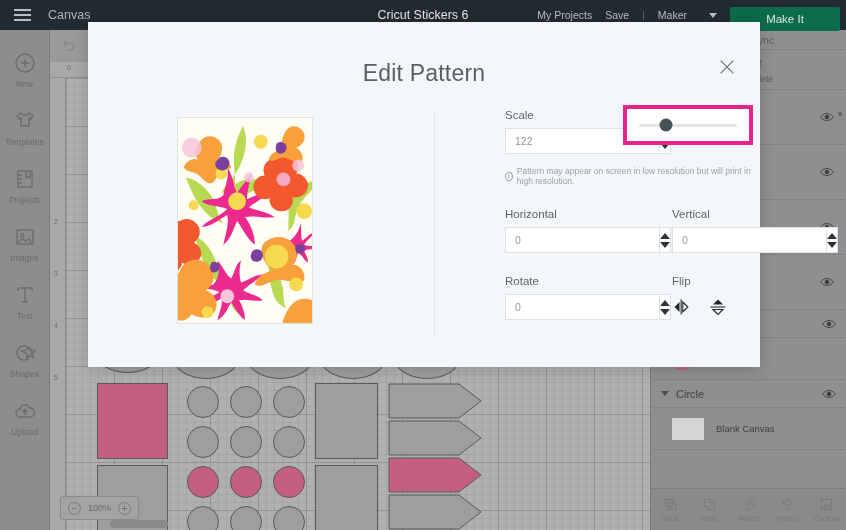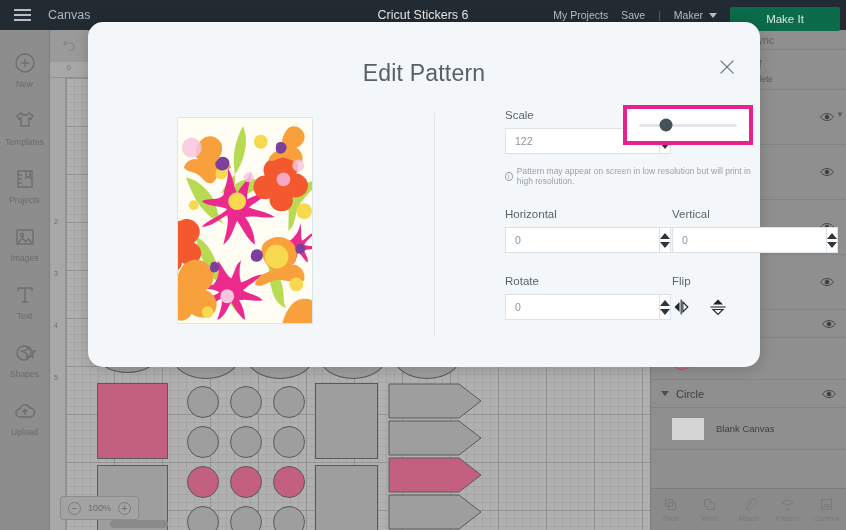--- a/index.html
+++ b/index.html
@@ -20,21 +20,21 @@
     justify-content: center; align-items: center; gap: 3px; cursor: pointer; }
   .hamburger span { display: block; width: 17px; height: 2px; background: #b9bfc4; }
   .tb-canvas { color: #aeb5ba; font-size: 12.5px; margin-left: 4px; }
   .tb-title { position: absolute; left: 0; right: 0; text-align: center;
     color: #e5e5e5; font-size: 12.5px; pointer-events: none; }
   .tb-right { margin-left: auto; display: flex; align-items: center;
     gap: 13px; padding-right: 6px; }
   .tb-link { color: #b9bfc4; font-size: 10.5px; cursor: pointer; }
   .tb-sep { color: #5d656b; font-size: 10.5px; }
   .tb-maker { color: #b9bfc4; font-size: 10.5px; display: flex;
-    align-items: center; gap: 6px; cursor: pointer; }
+    align-items: center; gap: 22px; cursor: pointer; }
   .chev { width: 0; height: 0; border-left: 4px solid transparent;
     border-right: 4px solid transparent; border-top: 5px solid #b9bfc4; }
   .makeit {
     background: #0c6b4a; color: #d8e8e0; font-size: 11.5px;
     width: 110px; height: 24px; border: none; border-radius: 2px;
     cursor: pointer; font-family: inherit; margin-top: 8px;
   }
 
   
   .leftrail {
@@ -120,21 +120,20 @@
   .bt { flex: 1; display: flex; flex-direction: column; align-items: center;
     justify-content: center; gap: 2px; opacity: .55; cursor: default; }
   .bt svg { width: 15px; height: 15px; color: #6a6a6a; }
   .bt span { font-size: 7.5px; color: #6a6a6a; }
 
   
   .modal {
     position: absolute; left: 88px; top: 22px; width: 672px; height: 345px;
     background: #f4f7f9; z-index: 10;
     box-shadow: 0 2px 14px rgba(0,0,0,.18);
-    border-radius: 15px;
   }
   .modal-close { position: absolute; top: 34px; right: 22px; width: 22px;
     height: 22px; cursor: pointer; color: #6b757c; }
   .modal-title { text-align: center; font-size: 23px; color: #566068;
     font-weight: 400; padding-top: 38px; letter-spacing: .2px; }
   .modal-body { display: flex; padding: 22px 0 0 0; gap: 32px; }
   .preview-col { width: 360px; display: flex; justify-content: center;
     padding-top: 8px; }
   .pattern-prev { width: 136px; height: 207px; border: 1px solid #dfe4e8;
     background: #fffdf4; position: relative; overflow: hidden; }

